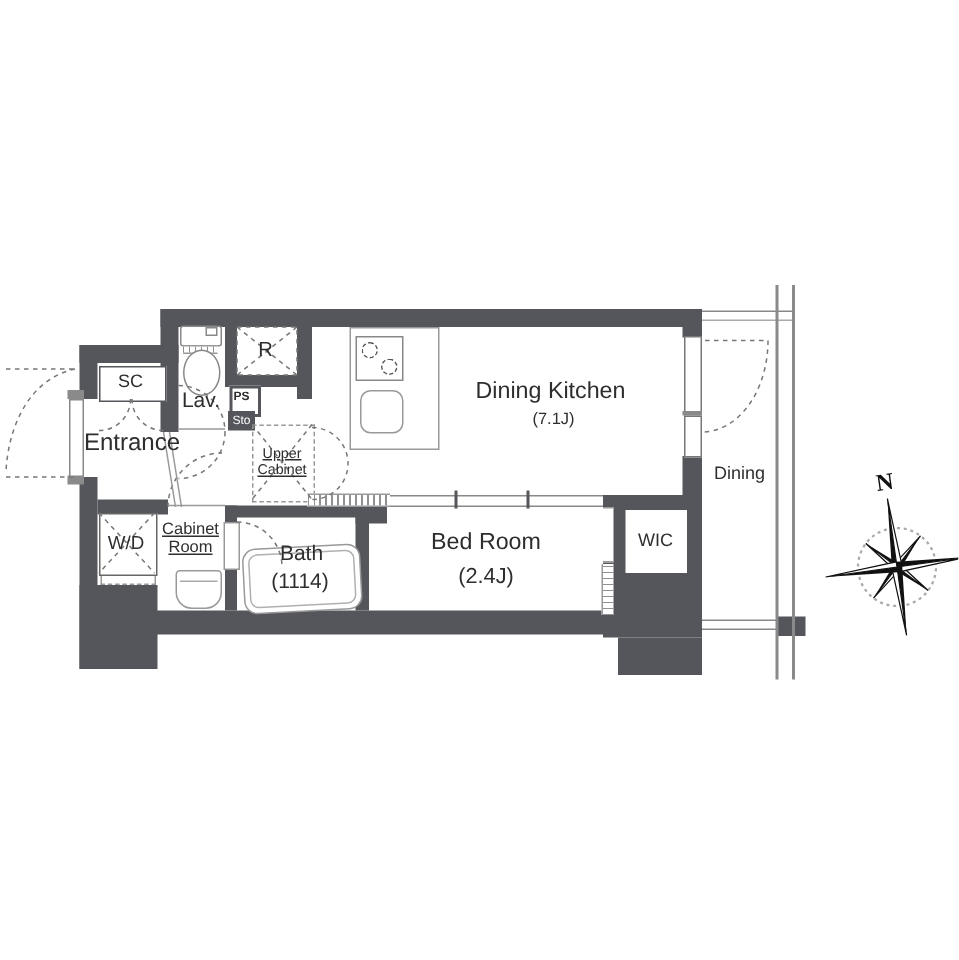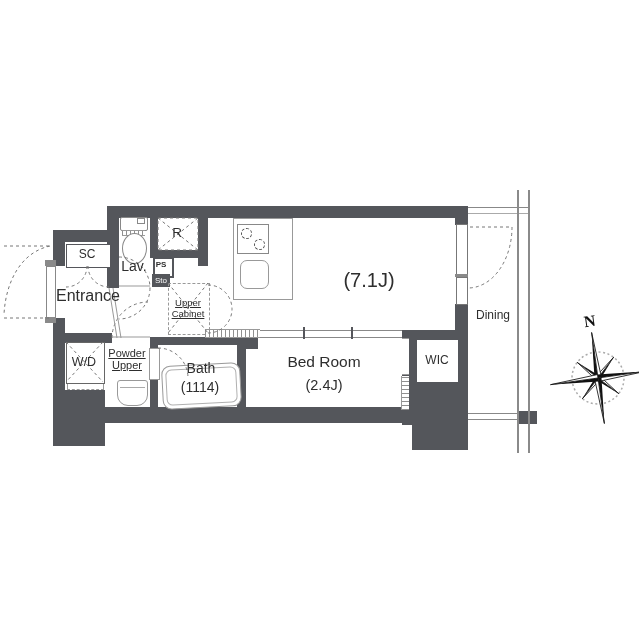--- a/index.html
+++ b/index.html
@@ -117,26 +117,27 @@
   </svg>
 
   <div class="lbl" style="left:87px;top:255px;font-size:12px">SC</div>
   <div class="lbl" style="left:88px;top:296px;font-size:16px">Entrance</div>
   <div class="lbl" style="left:134px;top:267px;font-size:14px">Lav.</div>
   <div class="lbl" style="left:177px;top:233px;font-size:13.5px">R</div>
   <div class="lbl" style="left:161px;top:265px;font-size:8px;font-weight:bold">PS</div>
   <div class="lbl" style="left:161px;top:281px;font-size:8px;color:#fff">Sto</div>
   <div class="lbl wrap" style="left:167px;top:298px;width:42px;font-size:9.5px">Upper Cabinet</div>
   <div class="lbl" style="left:84px;top:362px;font-size:12.5px">W/D</div>
-  <div class="lbl wrap" style="left:99px;top:347px;width:56px;font-size:11px">Powder Upper</div>
+  <div class="lbl wrap" style="left:99px;top:347px;width:56px;font-size:11px">Cabinet Room</div>
   <div class="lbl" style="left:201px;top:369px;font-size:14px">Bath</div>
   <div class="lbl" style="left:200px;top:388px;font-size:14px">(1114)</div>
   <div class="lbl" style="left:324px;top:362px;font-size:15.5px">Bed Room</div>
   <div class="lbl" style="left:324px;top:385px;font-size:14.5px">(2.4J)</div>
-  <div class="lbl" style="left:369px;top:280px;font-size:20px">(7.1J)</div>
+  <div class="lbl" style="left:367px;top:261px;font-size:15.5px">Dining Kitchen</div>
+  <div class="lbl" style="left:369px;top:280px;font-size:11px">(7.1J)</div>
   <div class="lbl" style="left:437px;top:361px;font-size:12px">WIC</div>
   <div class="lbl" style="left:493px;top:316px;font-size:12px">Dining</div>
 
   <svg style="position:absolute;left:548px;top:308px" width="100" height="132" viewBox="0 0 100 132">
     <g transform="rotate(-8 50 70)">
       <circle cx="50" cy="70" r="26" fill="none" stroke="#aaa" stroke-width="1.5" stroke-dasharray="2,2.5"></circle>
 
       <g>
         <polygon points="68.4,51.6 51.8,71.8 50,70" fill="#111"></polygon>
         <polygon points="68.4,51.6 48.2,68.2 50,70" fill="#fff" stroke="#111" stroke-width="0.8"></polygon>

